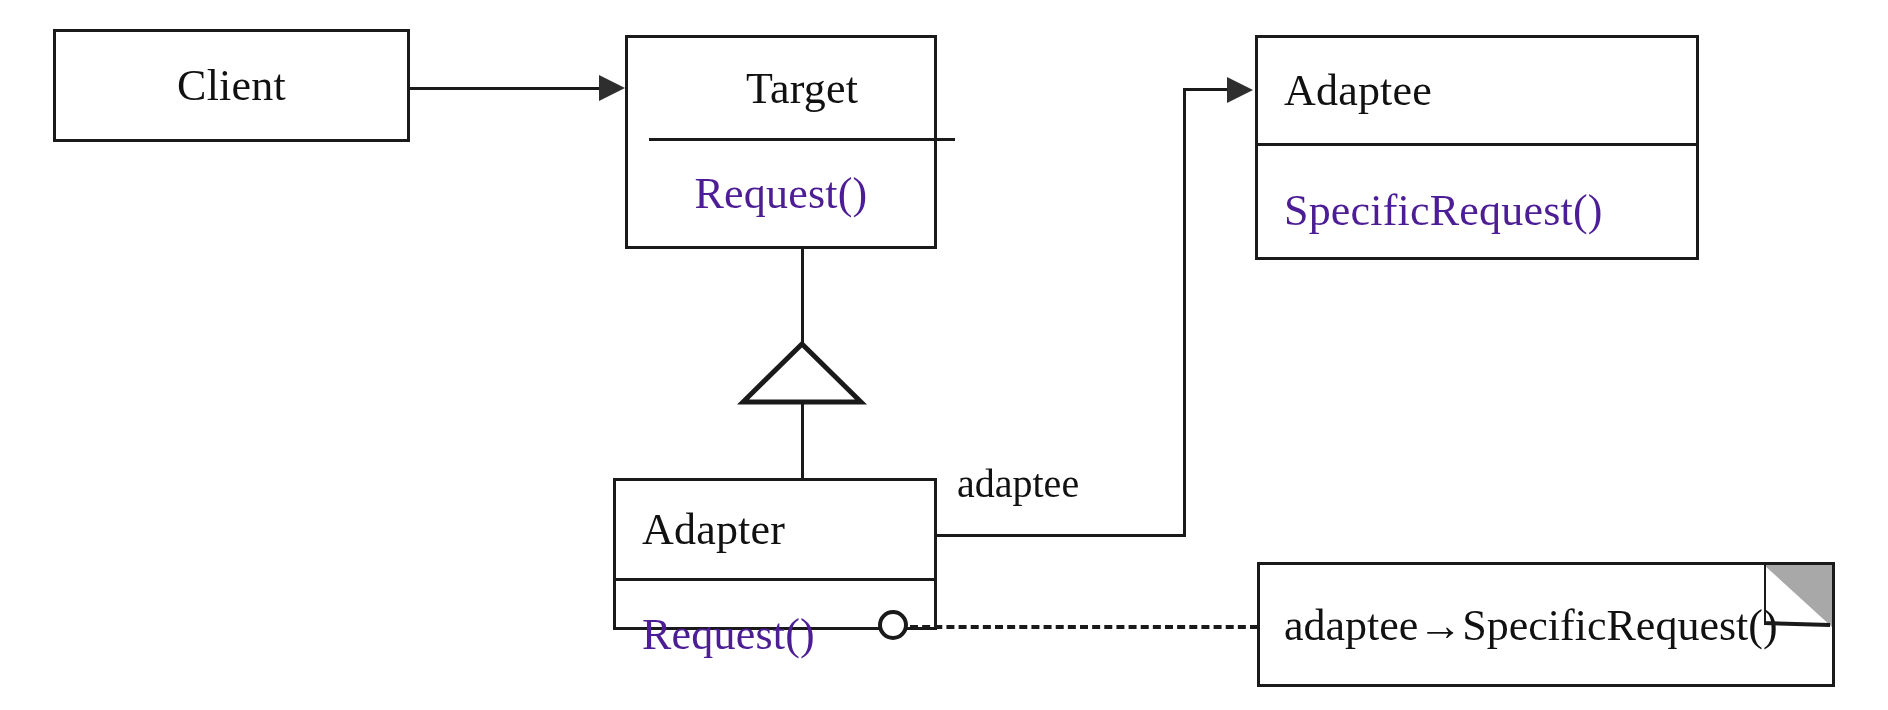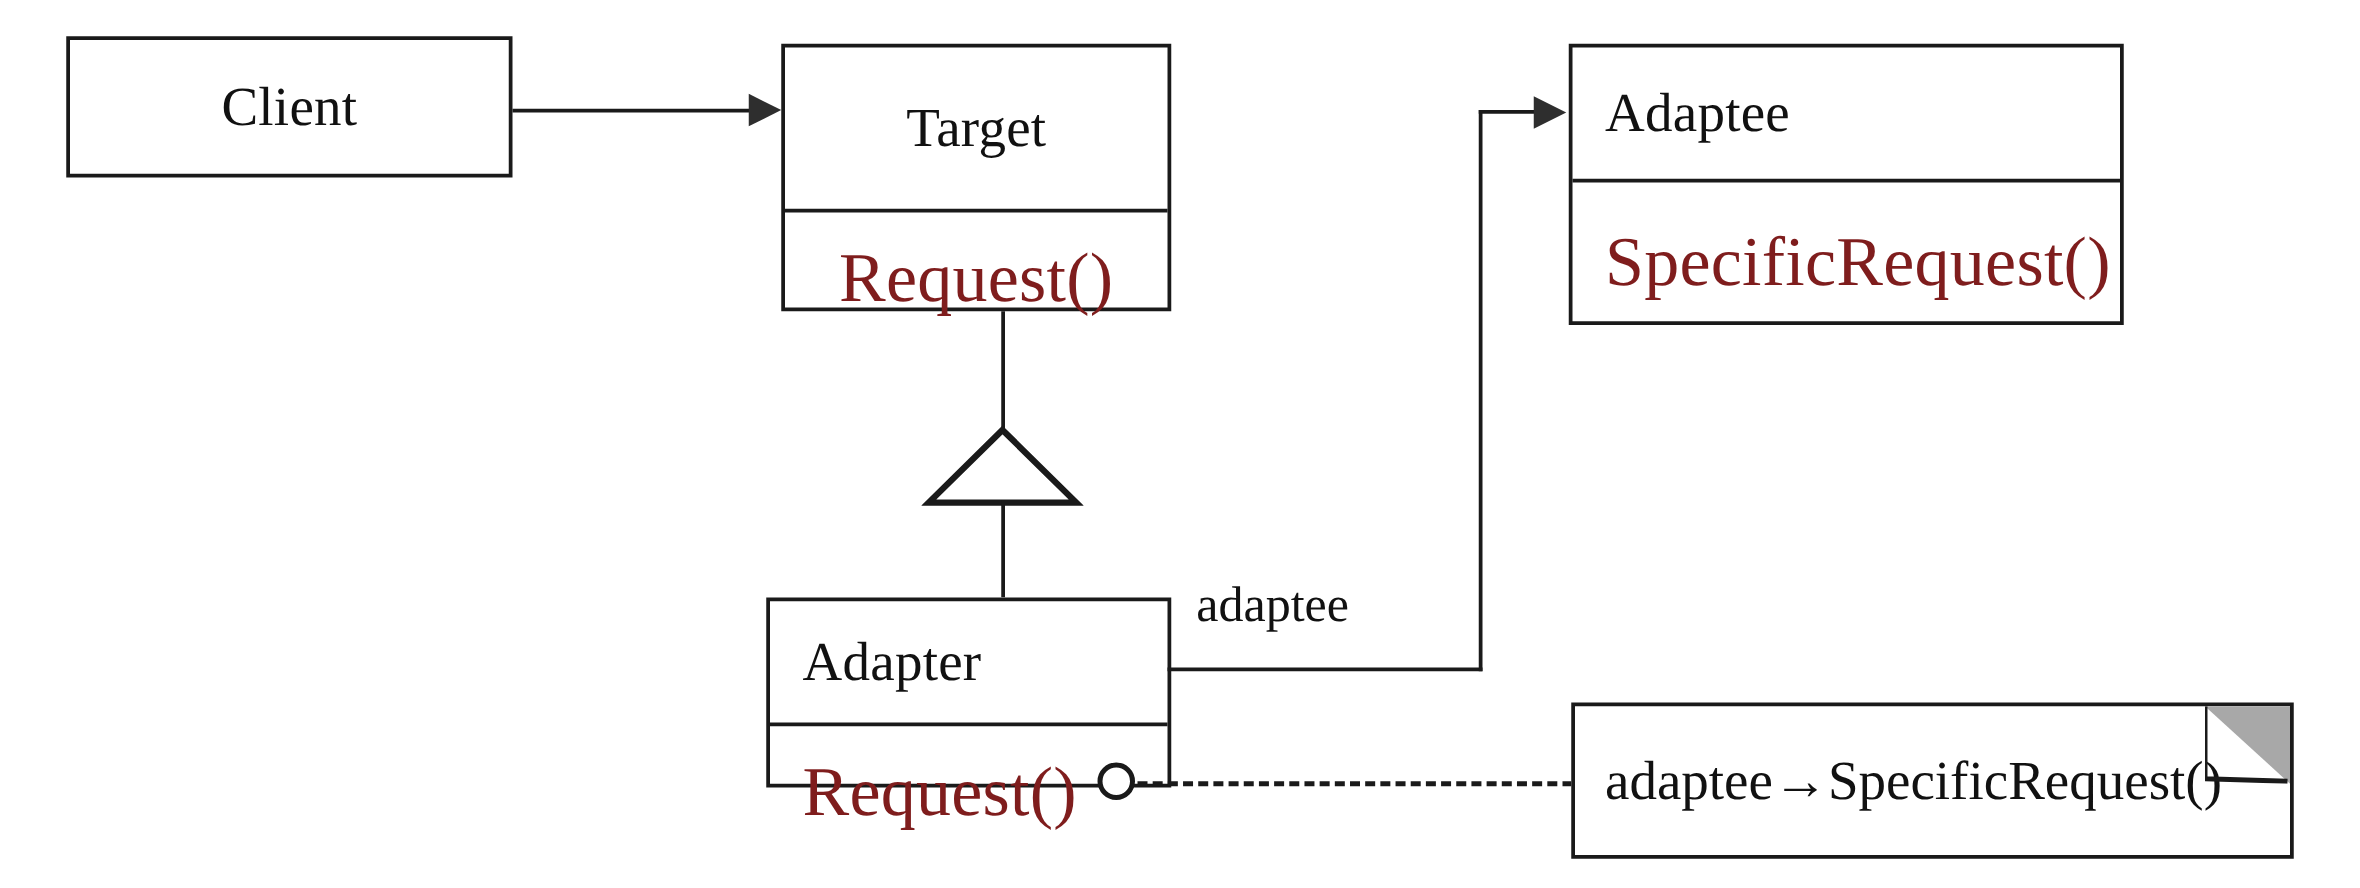--- a/index.html
+++ b/index.html
@@ -38,22 +38,22 @@
     justify-content: flex-start;
     padding-left: 26px;
   }
   .cls-name {
     font-size: 44px;
     color: #111111;
     letter-spacing: 0.2px;
     white-space: nowrap;
   }
   .op-name {
-    font-size: 56px;
-    color: #7f1d1d;
+    font-size: 44px;
+    color: #4c1d95;
     letter-spacing: 0.2px;
     white-space: nowrap;
   }
   
   .hline {
     position: absolute;
     background: #1a1a1a;
     height: 3px;
   }
   .vline {
@@ -123,21 +123,21 @@
   <div class="uml-box" style="left:53px; top:29px; width:357px; height:113px;">
     <div class="compartment center" style="height:100%;">
       <span class="cls-name">Client</span>
     </div>
   </div>
 
   <div class="hline" style="left:410px; top:87px; width:191px;"></div>
   <div class="arrow-right" style="left:599px; top:75px;"></div>
 
   <div class="uml-box" style="left:625px; top:35px; width:312px; height:214px;">
-    <div class="compartment center divider-below" style="height:132px;">
+    <div class="compartment center divider-below" style="height:103px;margin-left:21px;">
       <span class="cls-name">Target</span>
     </div>
     <div class="compartment center" style="height:105px;">
       <span class="op-name">Request()</span>
     </div>
   </div>
 
   <div class="uml-box" style="left:1255px; top:35px; width:444px; height:225px;">
     <div class="compartment left divider-below" style="height:108px;">
       <span class="cls-name">Adaptee</span>

